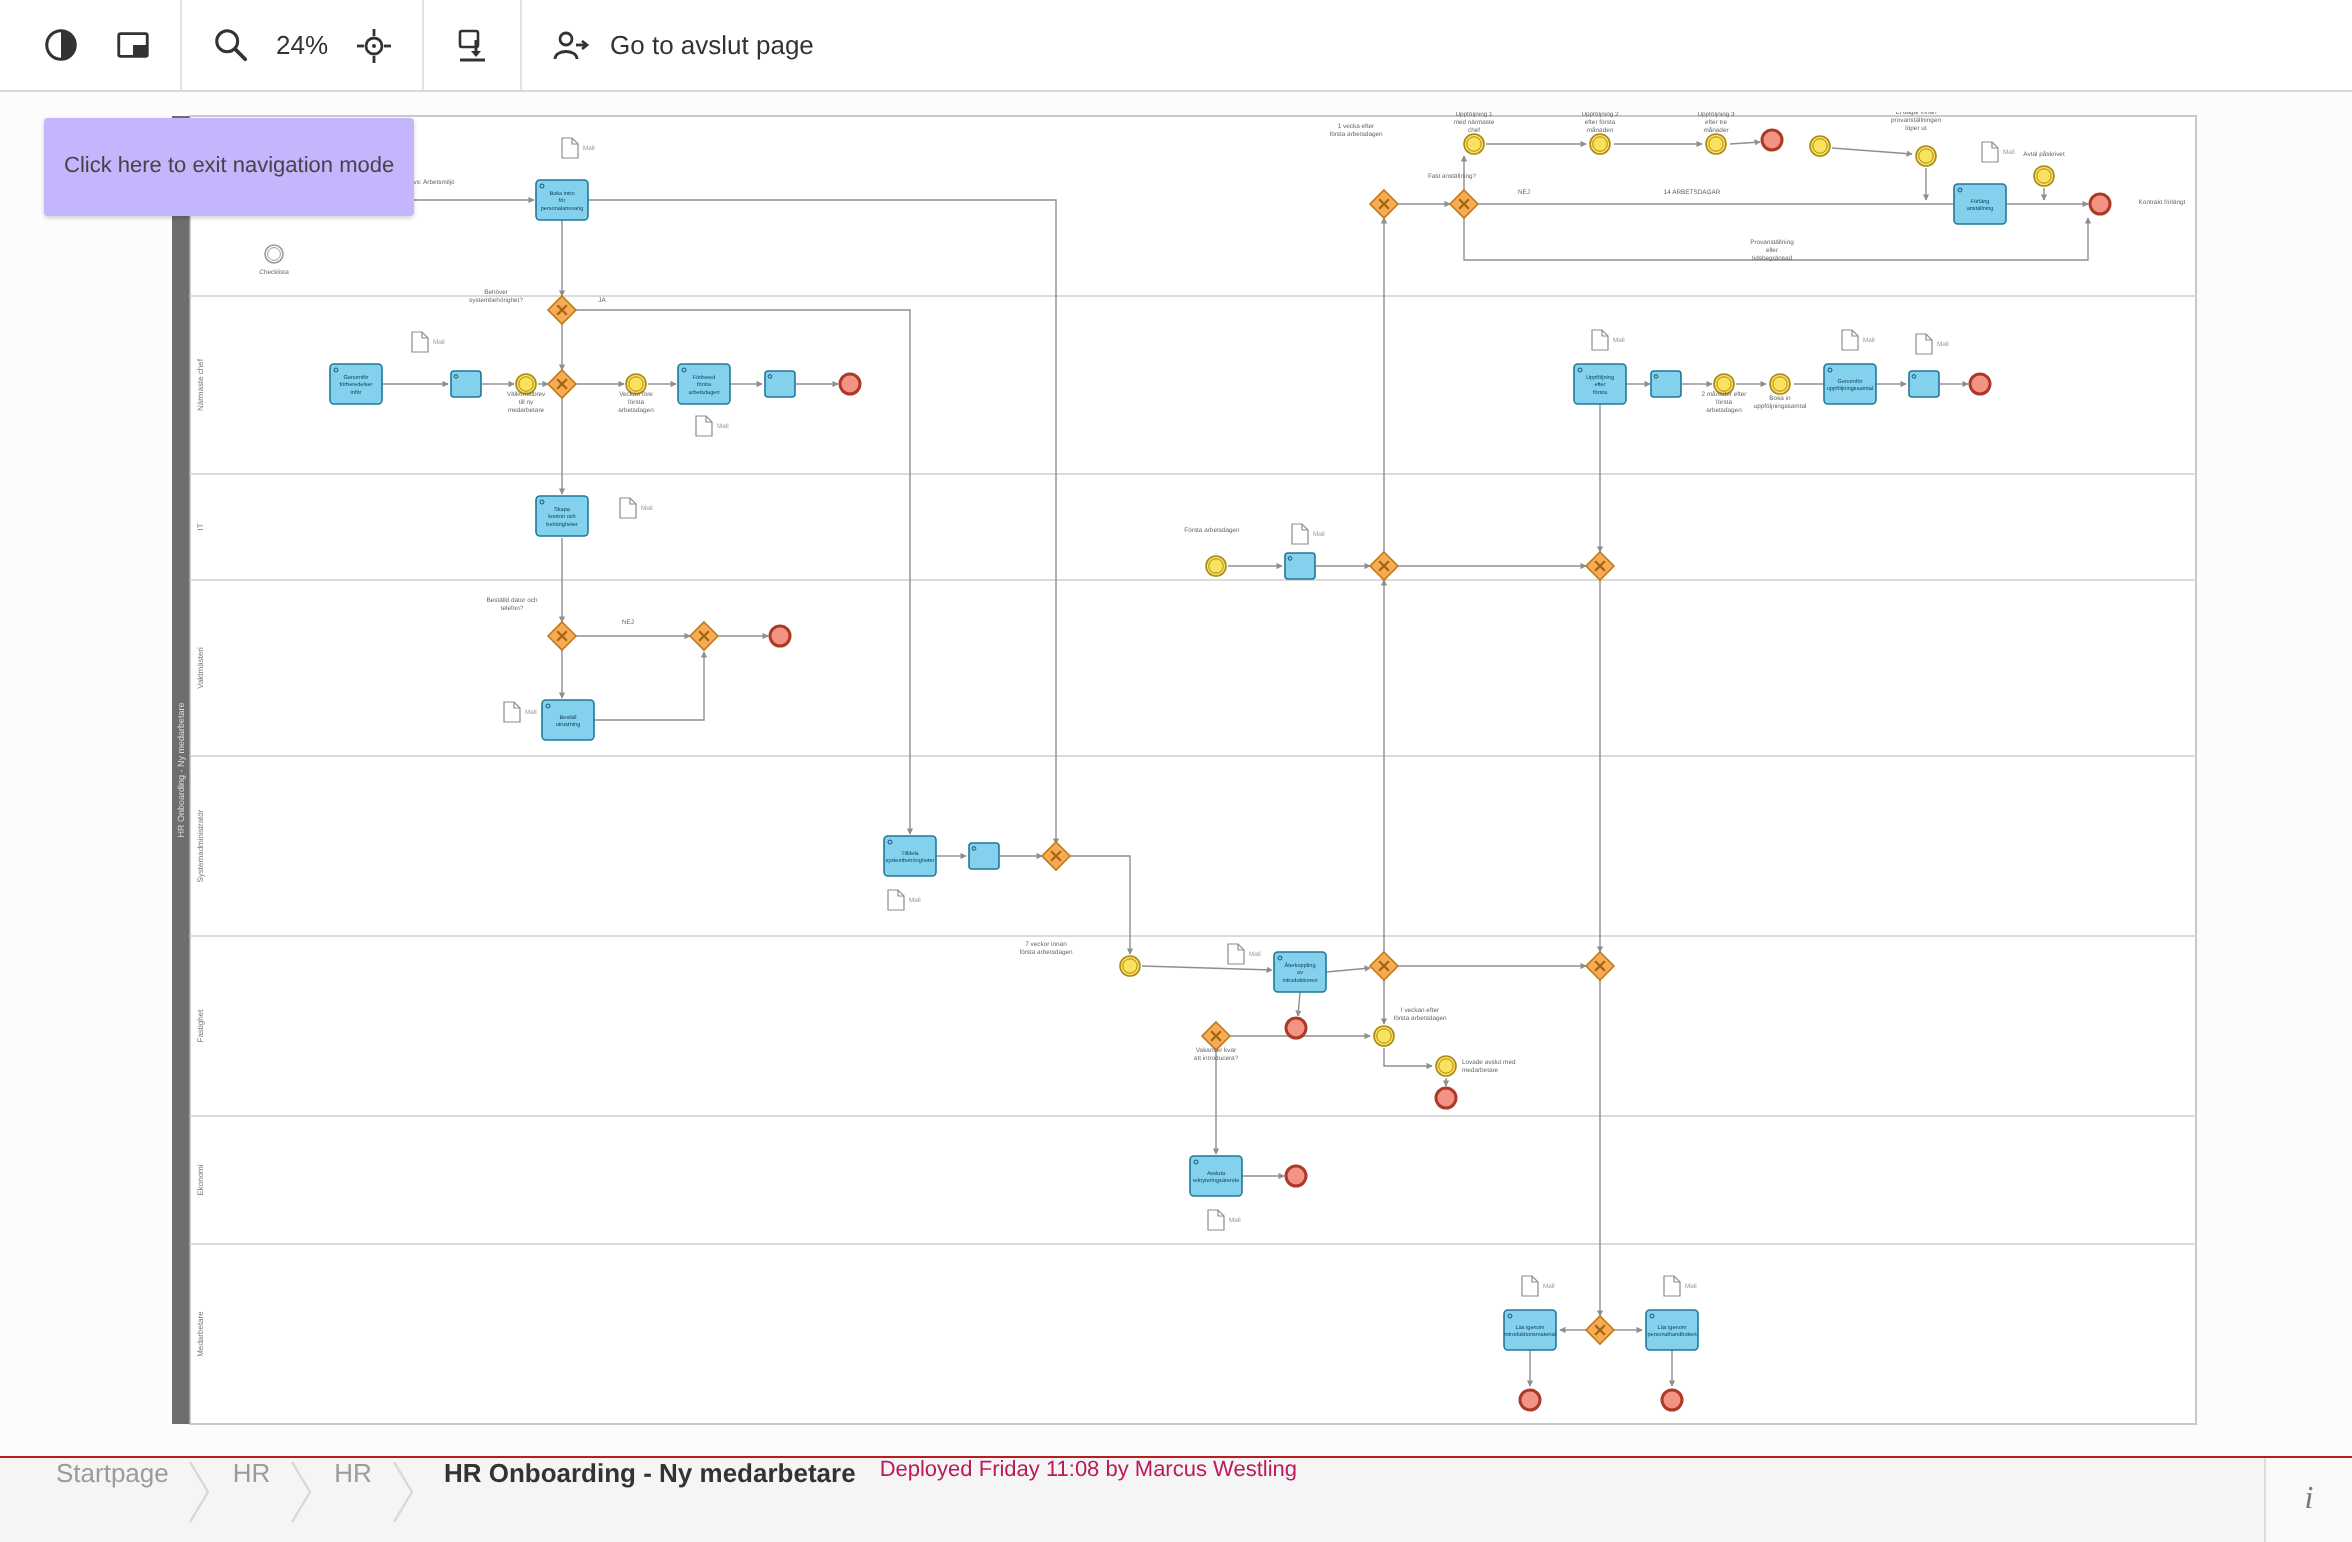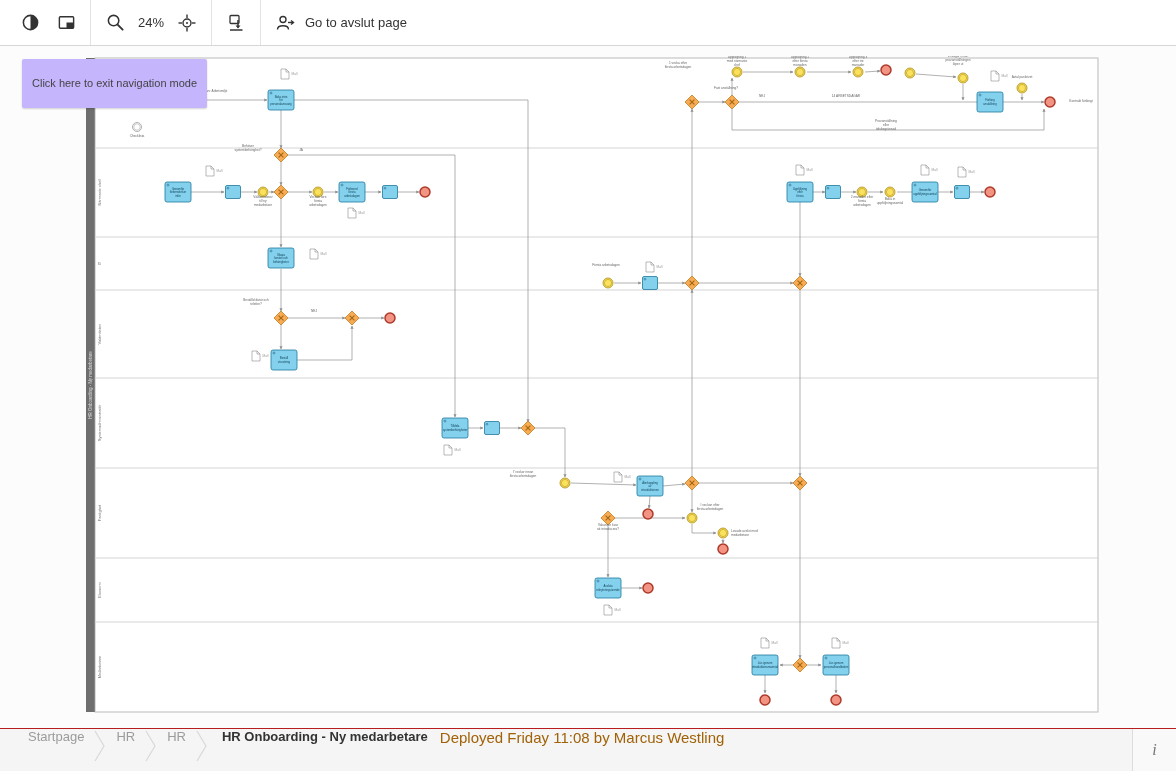--- a/index.html
+++ b/index.html
@@ -18,21 +18,21 @@
   .nav-banner{position:absolute;left:22px;top:13px;background:#c4b5fd;color:#444;
     font-size:11px;line-height:13px;padding:18px 10px;border-radius:2px;
     box-shadow:0 1px 2px rgba(0,0,0,.18);cursor:pointer;z-index:5;white-space:nowrap}
   #diagram-svg{position:absolute;left:86px;top:10px;font-family:"Liberation Sans",sans-serif}
   
   .bottombar{height:43px;background:#f5f5f5;border-top:1px solid #b91c1c;
     display:flex;align-items:flex-start}
   .crumb{font-size:13px;color:#9b9b9b;padding:0 10px;cursor:pointer;white-space:nowrap}
   .crumb.first{padding-left:28px}
   .crumb-title{font-size:13px;font-weight:bold;color:#333;padding:0 12px 0 14px;white-space:nowrap}
-  .deployed{font-size:15px;color:#a16207;white-space:nowrap}
+  .deployed{font-size:11px;color:#be185d;white-space:nowrap}
   .info-btn{margin-left:auto;width:44px;height:42px;border-left:1px solid #ddd;
     display:flex;align-items:center;justify-content:center;
     font-family:"Liberation Serif",serif;font-style:italic;font-size:16px;
     color:#777;cursor:pointer;background:#f9f9f9}
   .chev{flex:0 0 auto;display:block}
 </style>
 </head>
 <body>
 
 <div class="toolbar">

